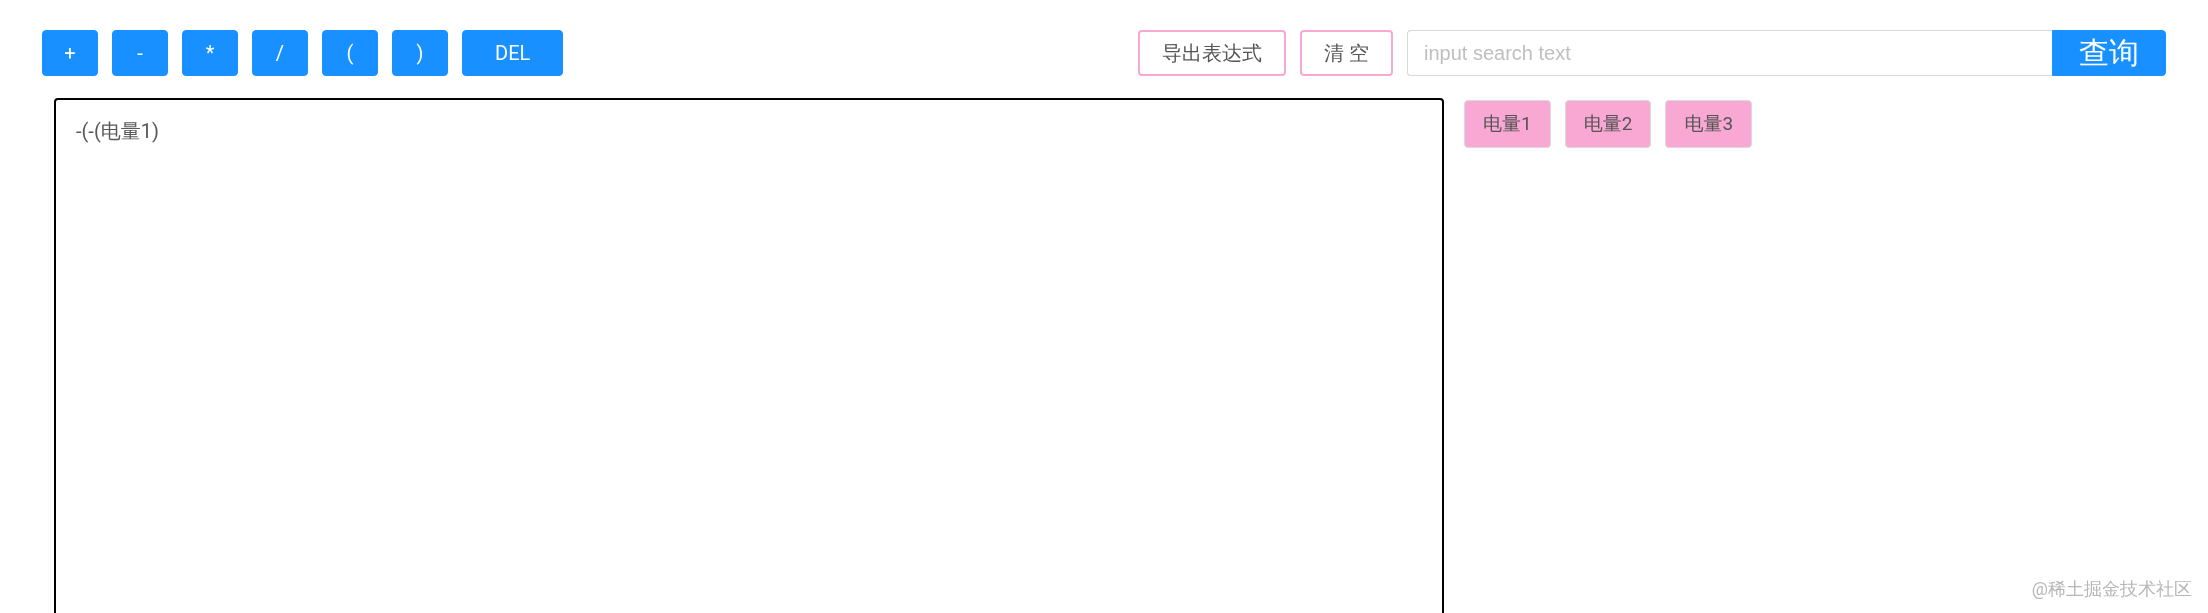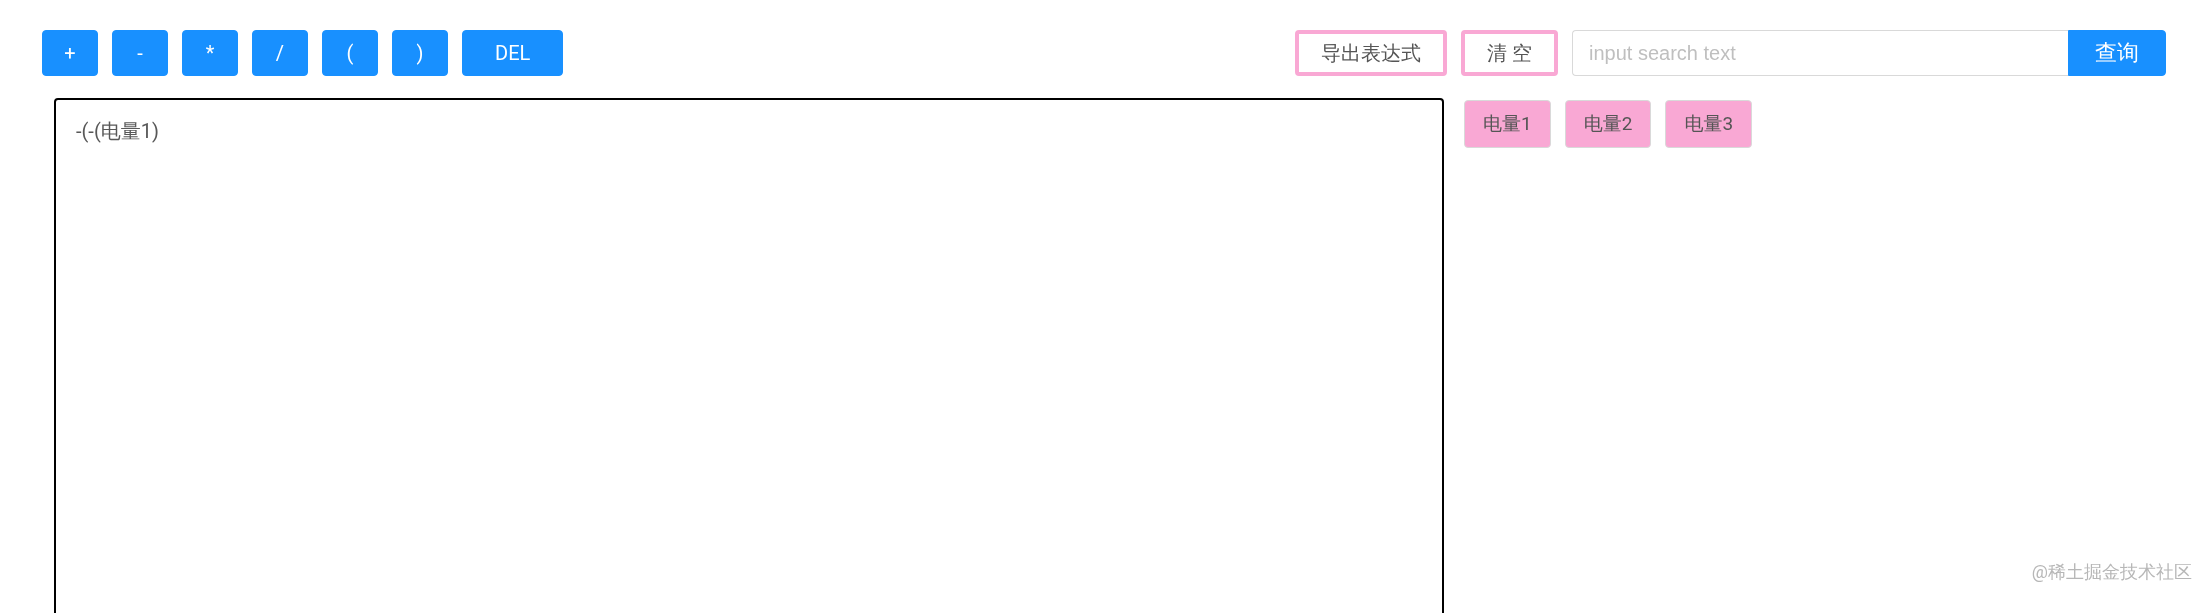--- a/index.html
+++ b/index.html
@@ -42,52 +42,52 @@
     min-width: 56px;
     padding: 0 14px;
   }
   .btn-del {
     min-width: 86px;
     padding: 0 32px;
   }
   .btn-default {
     background: #ffffff;
     color: #565656;
-    border: 4px solid #f9a8d4;
+    border: 2px solid #f9a8d4;
   }
   .btn-action {
     padding: 0 22px;
   }
   .right-controls {
     display: flex;
     align-items: center;
     gap: 14px;
   }
   .search-group {
     display: flex;
     align-items: stretch;
   }
   .search-input {
-    width: 496px;
+    width: 645px;
     height: 46px;
     border: 1px solid #d9d9d9;
     border-right: none;
     border-radius: 4px 0 0 4px;
     padding: 0 16px;
     font-size: 20px;
     color: #444;
     outline: none;
   }
   .search-input::placeholder {
     color: #bfbfbf;
   }
   .btn-search {
     border-radius: 0 4px 4px 0;
     padding: 0 26px;
-    font-size: 22px;
+    font-size: 30px;
   }
   .main-row {
     display: flex;
     gap: 20px;
     margin-top: 22px;
     align-items: flex-start;
   }
   .expression-box {
     flex: 0 0 1390px;
     height: 560px;
@@ -111,21 +111,21 @@
     background: #f9a8d4;
     color: #555;
     font-size: 19px;
     padding: 10px 18px;
     cursor: pointer;
     user-select: none;
   }
   .watermark {
     position: absolute;
     right: 16px;
-    bottom: 29px;
+    bottom: 12px;
     color: #b7b7b7;
     font-size: 18px;
   }
 </style>
 </head>
 <body>
 
 <div class="top-row">
   <div class="op-buttons">
     <div class="btn btn-primary btn-op">+</div>

